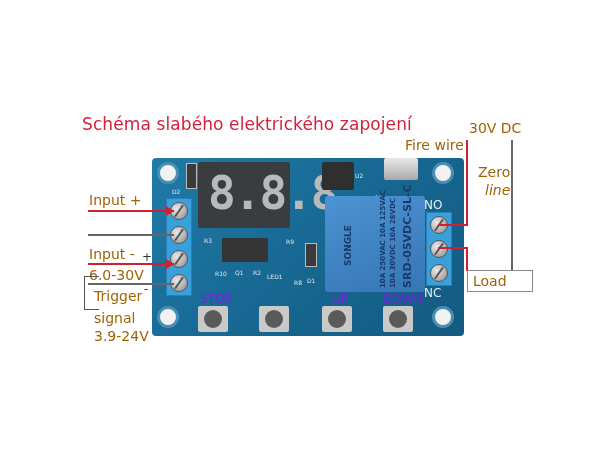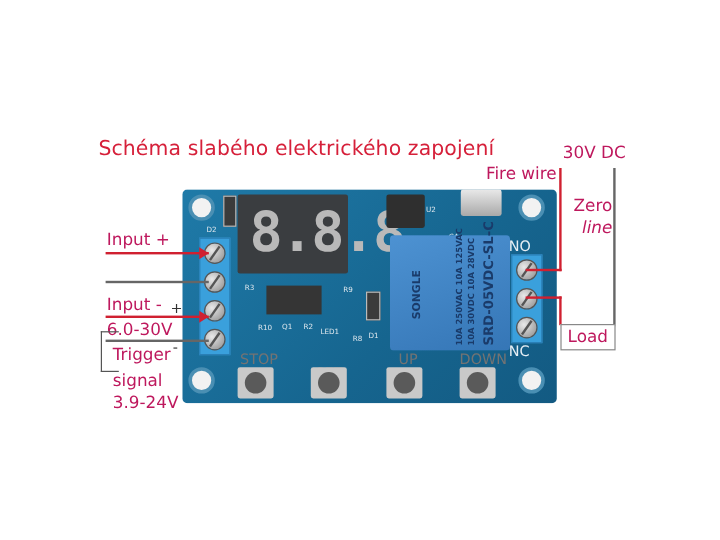--- a/index.html
+++ b/index.html
@@ -1,33 +1,33 @@
 <!DOCTYPE html>
 <html><head>
 <meta charset="utf-8">
 <style>
   html,body{margin:0;padding:0;}
   body{width:600px;height:450px;background:#ffffff;position:relative;overflow:hidden;font-family:"DejaVu Sans","Liberation Sans",sans-serif;}
   .abs{position:absolute;}
   .title{left:82px;top:114px;font-size:17px;color:#d6203a;letter-spacing:0.1px;white-space:nowrap;}
-  .lbl{font-size:14px;color:#be185d;white-space:nowrap;line-height:16px;}
+  .lbl{font-size:14px;color:#a16207;white-space:nowrap;line-height:16px;}
   .pcb{left:152px;top:158px;width:312px;height:178px;background:#1b6e9c;border-radius:4px;
        background-image:linear-gradient(135deg,#1f7aa8 0%,#16658f 60%,#135a82 100%);}
   .hole{width:16px;height:16px;border-radius:50%;background:#f2f2f2;border:3px solid #4a8fb3;}
   .display{left:198px;top:162px;width:92px;height:66px;background:#3a3d40;border-radius:2px;}
   .seg{position:absolute;color:#b9b9b9;font-family:"DejaVu Sans Mono","Liberation Mono",monospace;font-size:46px;font-weight:bold;top:4px;letter-spacing:-2px;}
   .relay{left:325px;top:196px;width:100px;height:96px;background:#3d82c4;border-radius:3px;
          background-image:linear-gradient(160deg,#4d92d2 0%,#3576b6 100%);}
   .relay-text{position:absolute;transform:rotate(-90deg);transform-origin:left top;color:#1a3b6a;font-size:9px;white-space:nowrap;font-weight:bold;}
   .term{background:#3aa0dc;border:1px solid #2a7fb6;}
   .screw{position:absolute;width:16px;height:16px;border-radius:50%;background:radial-gradient(circle at 35% 35%,#e9e9e9,#8a8a8a);border:1px solid #555;}
   .screw::after{content:"";position:absolute;left:7px;top:1px;width:2px;height:14px;background:#555;transform:rotate(35deg);}
   .btn{width:30px;height:26px;background:#c9c9c9;border-radius:2px;}
   .btn::after{content:"";position:absolute;left:6px;top:4px;width:18px;height:18px;border-radius:50%;background:#5a5a5a;}
-  .btnlbl{font-size:12px;color:#737373;white-space:nowrap;}
+  .btnlbl{font-size:12px;color:#6d28d9;white-space:nowrap;}
   .silk{font-size:6px;color:#dfe8ee;white-space:nowrap;}
   .line-red{background:#d02030;}
   .line-gray{background:#666;}
   .italic{color:#e6eef4;font-size:12px;}
 </style>
 </head>
 <body>
 
 <div class="abs title">Schéma slabého elektrického zapojení</div>
 
@@ -110,15 +110,15 @@
 
 <div class="abs lbl" style="left:405px;top:137px;">Fire wire</div>
 <div class="abs lbl" style="left:469px;top:120px;">30V DC</div>
 <div class="abs line-red" style="left:466px;top:140px;width:2px;height:86px;"></div>
 <div class="abs line-red" style="left:438px;top:224px;width:30px;height:2px;"></div>
 <div class="abs line-gray" style="left:511px;top:140px;width:2px;height:132px;"></div>
 <div class="abs lbl" style="left:478px;top:164px;">Zero</div>
 <div class="abs lbl" style="left:485px;top:182px;font-style:italic;">line</div>
 <div class="abs line-red" style="left:438px;top:247px;width:30px;height:2px;"></div>
 <div class="abs line-red" style="left:466px;top:247px;width:2px;height:24px;"></div>
-<div class="abs" style="left:467px;top:270px;width:44px;height:20px;border:1px solid #888;background:#fff;">
+<div class="abs" style="left:467px;top:270px;width:44px;height:20px;border:1px solid #888;background:#fff;padding-left:20px;">
   <span class="lbl" style="position:absolute;left:5px;top:2px;">Load</span>
 </div>
 
 </body></html>

